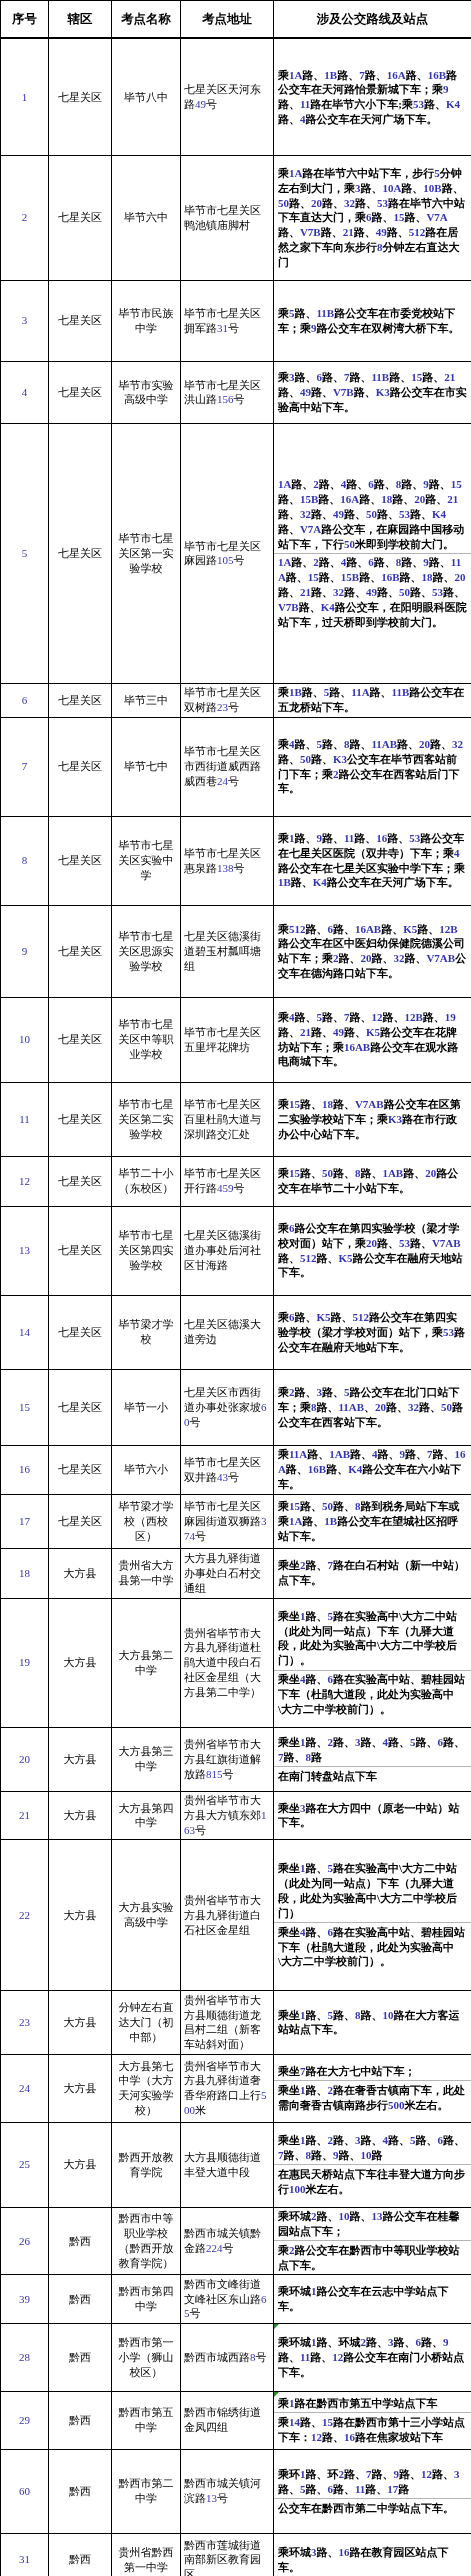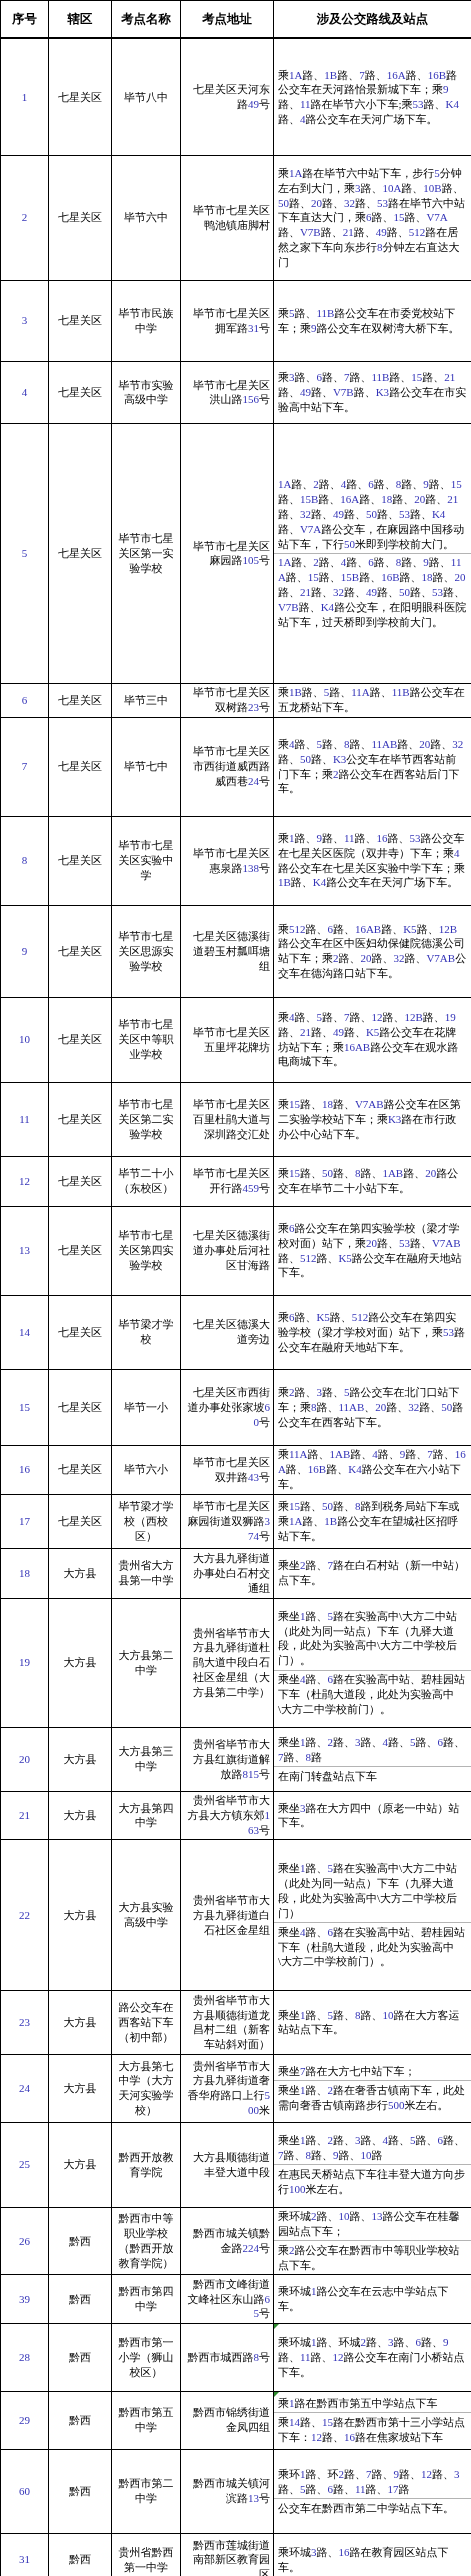--- a/index.html
+++ b/index.html
@@ -7,23 +7,23 @@
   table{border-collapse:collapse;width:472px;table-layout:fixed;}
   col.c-no{width:48px;}
   col.c-district{width:63px;}
   col.c-name{width:69px;}
   col.c-addr{width:93px;}
   col.c-bus{width:198px;}
   th,td{border:1.6px solid #000;overflow:hidden;vertical-align:middle;word-break:break-all;}
   th{font-size:12.4px;font-weight:bold;height:26.4px;text-align:center;padding:5px;border-bottom:2.3px solid #000;}
   td{font-size:11px;line-height:14.8px;}
   td.no,td.district,td.name{text-align:center;padding:1.6px 2.3px;}
-  td.addr{text-align:right;padding:1.6px 3.1px;}
+  td.addr{text-align:left;padding:1.6px 3.1px;}
   td.bus{text-align:left;padding:0;position:relative;}
-  td.bus .para{padding:1.6px 3.9px;position:relative;}
+  td.bus .para{padding:1.6px 3.9px;position:relative;font-weight:bold;}
   td.bus .para + .para{border-top:0.8px solid #b4b4b4;}
   .lat{color:#3434b8;}
   td.tri::after{content:"";position:absolute;top:0;left:0;width:0;height:0;
     border-top:5.4px solid #2e8b2e;border-right:5.4px solid transparent;}
 </style>
 </head>
 <body>
 
 <table>
   <colgroup>
@@ -241,21 +241,21 @@
         <td class="name">大方县实验高级中学</td>
         <td class="addr">贵州省毕节市大方县九驿街道白石社区金星组</td>
         <td class="bus">
           <div class="para">乘坐<span class="lat">1</span>路、<span class="lat">5</span>路在实验高中\大方二中站（此处为同一站点）下车（九驿大道段，此处为实验高中\大方二中学校后门）</div>
           <div class="para">乘坐<span class="lat">4</span>路、<span class="lat">6</span>路在实验高中站、碧桂园站下车（杜鹃大道段，此处为实验高中\大方二中学校前门）。</div>
         </td>
       </tr>
       <tr style="height: 39px;">
         <td class="no"><span class="lat">23</span></td>
         <td class="district">大方县</td>
-        <td class="name">路公交车在西客站下车（初中部）</td>
+        <td class="name">分钟左右直达大门（初中部）</td>
         <td class="addr">贵州省毕节市大方县顺德街道龙昌村二组（新客车站斜对面）</td>
         <td class="bus">
           <div class="para">乘坐<span class="lat">1</span>路、<span class="lat">5</span>路、<span class="lat">8</span>路、<span class="lat">10</span>路在大方客运站站点下车。</div>
         </td>
       </tr>
       <tr style="height: 68px;">
         <td class="no"><span class="lat">24</span></td>
         <td class="district">大方县</td>
         <td class="name">大方县第七中学（大方天河实验学校）</td>
         <td class="addr">贵州省毕节市大方县九驿街道奢香华府路口上行<span class="lat">500</span>米</td>

